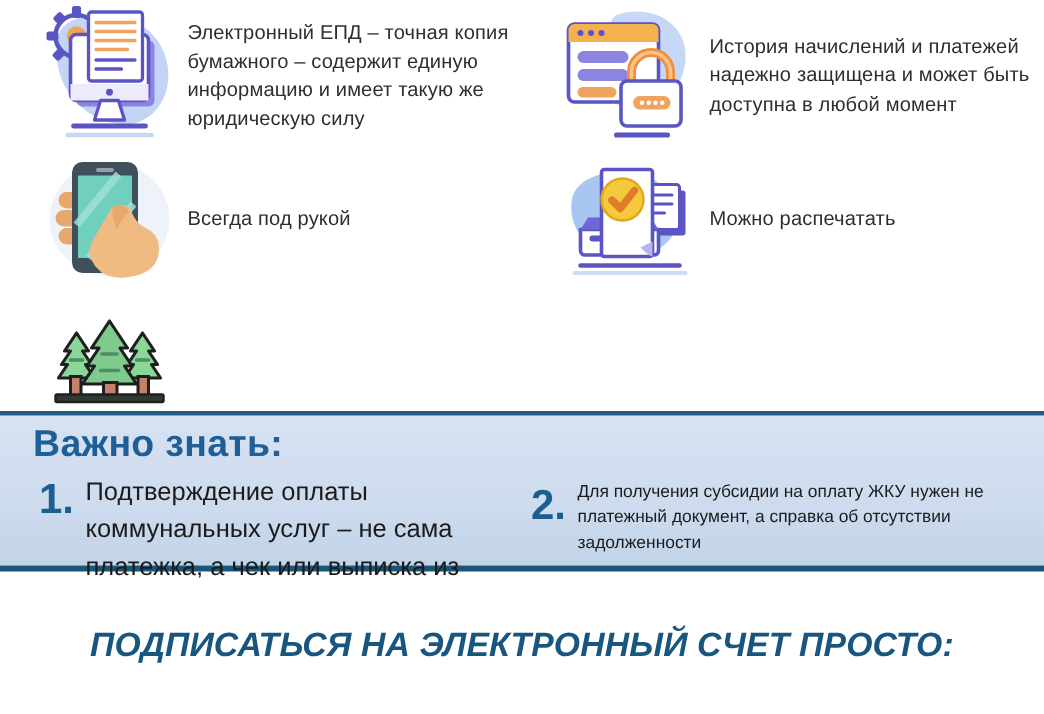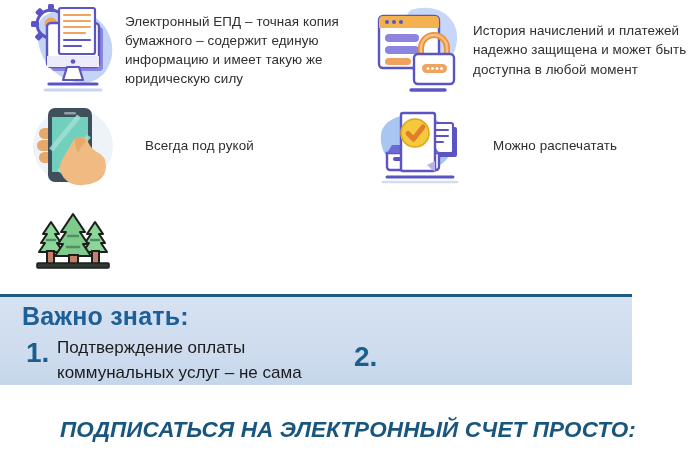--- a/index.html
+++ b/index.html
@@ -31,28 +31,28 @@
     display:flex;align-items:center;justify-content:center;
   }
   .benefit .b-text{
     flex:1 1 auto;
     font-size:13.2px;
     line-height:1.42;
     color:#2e2e2e;
     letter-spacing:.1px;
   }
   .benefit.row1 .b-text{font-size:13.4px;}
-  .benefit.row2 .b-text,.benefit.row3 .b-text{font-size:13.4px;margin-left:20px;}
+  .benefit.row2 .b-text,.benefit.row3 .b-text{font-size:13.4px;}
   .benefit.r1c2 .icon-wrap{width:104px;}
 
   svg{display:block;}
 
   
   .band{
-    position:absolute;left:0;top:294px;width:632px;height:107px;
+    position:absolute;left:0;top:274px;width:696px;height:107px;
     background:linear-gradient(180deg,#d7e2f2 0%,#cedcee 55%,#c2d4e8 100%);
     border-top:3px solid #1f5b82;
     border-bottom:4px solid #1b5577;
     box-sizing:border-box;
   }
   .band-title{
     position:absolute;left:22px;top:5px;
     font-size:25px;font-weight:bold;
     color:#1d5f96;
     letter-spacing:.2px;
@@ -260,20 +260,21 @@
     <div class="band-title">Важно знать:</div>
     <div class="band-cols">
 
       <div class="band-item first">
         <div class="num">1.</div>
         <div class="band-text">Подтверждение оплаты коммунальных услуг – не сама платежка, а чек или выписка из банка</div>
       </div>
 
       <div class="band-item second">
         <div class="num">2.</div>
+        <div class="band-text">Для получения субсидии на оплату ЖКУ нужен не платежный документ, а справка об отсутствии задолженности</div>
       </div>
 
     </div>
   </div>
 
   <div class="bottom">
     <div class="bottom-title">ПОДПИСАТЬСЯ НА ЭЛЕКТРОННЫЙ СЧЕТ ПРОСТО:</div>
   </div>
 
 </div>

